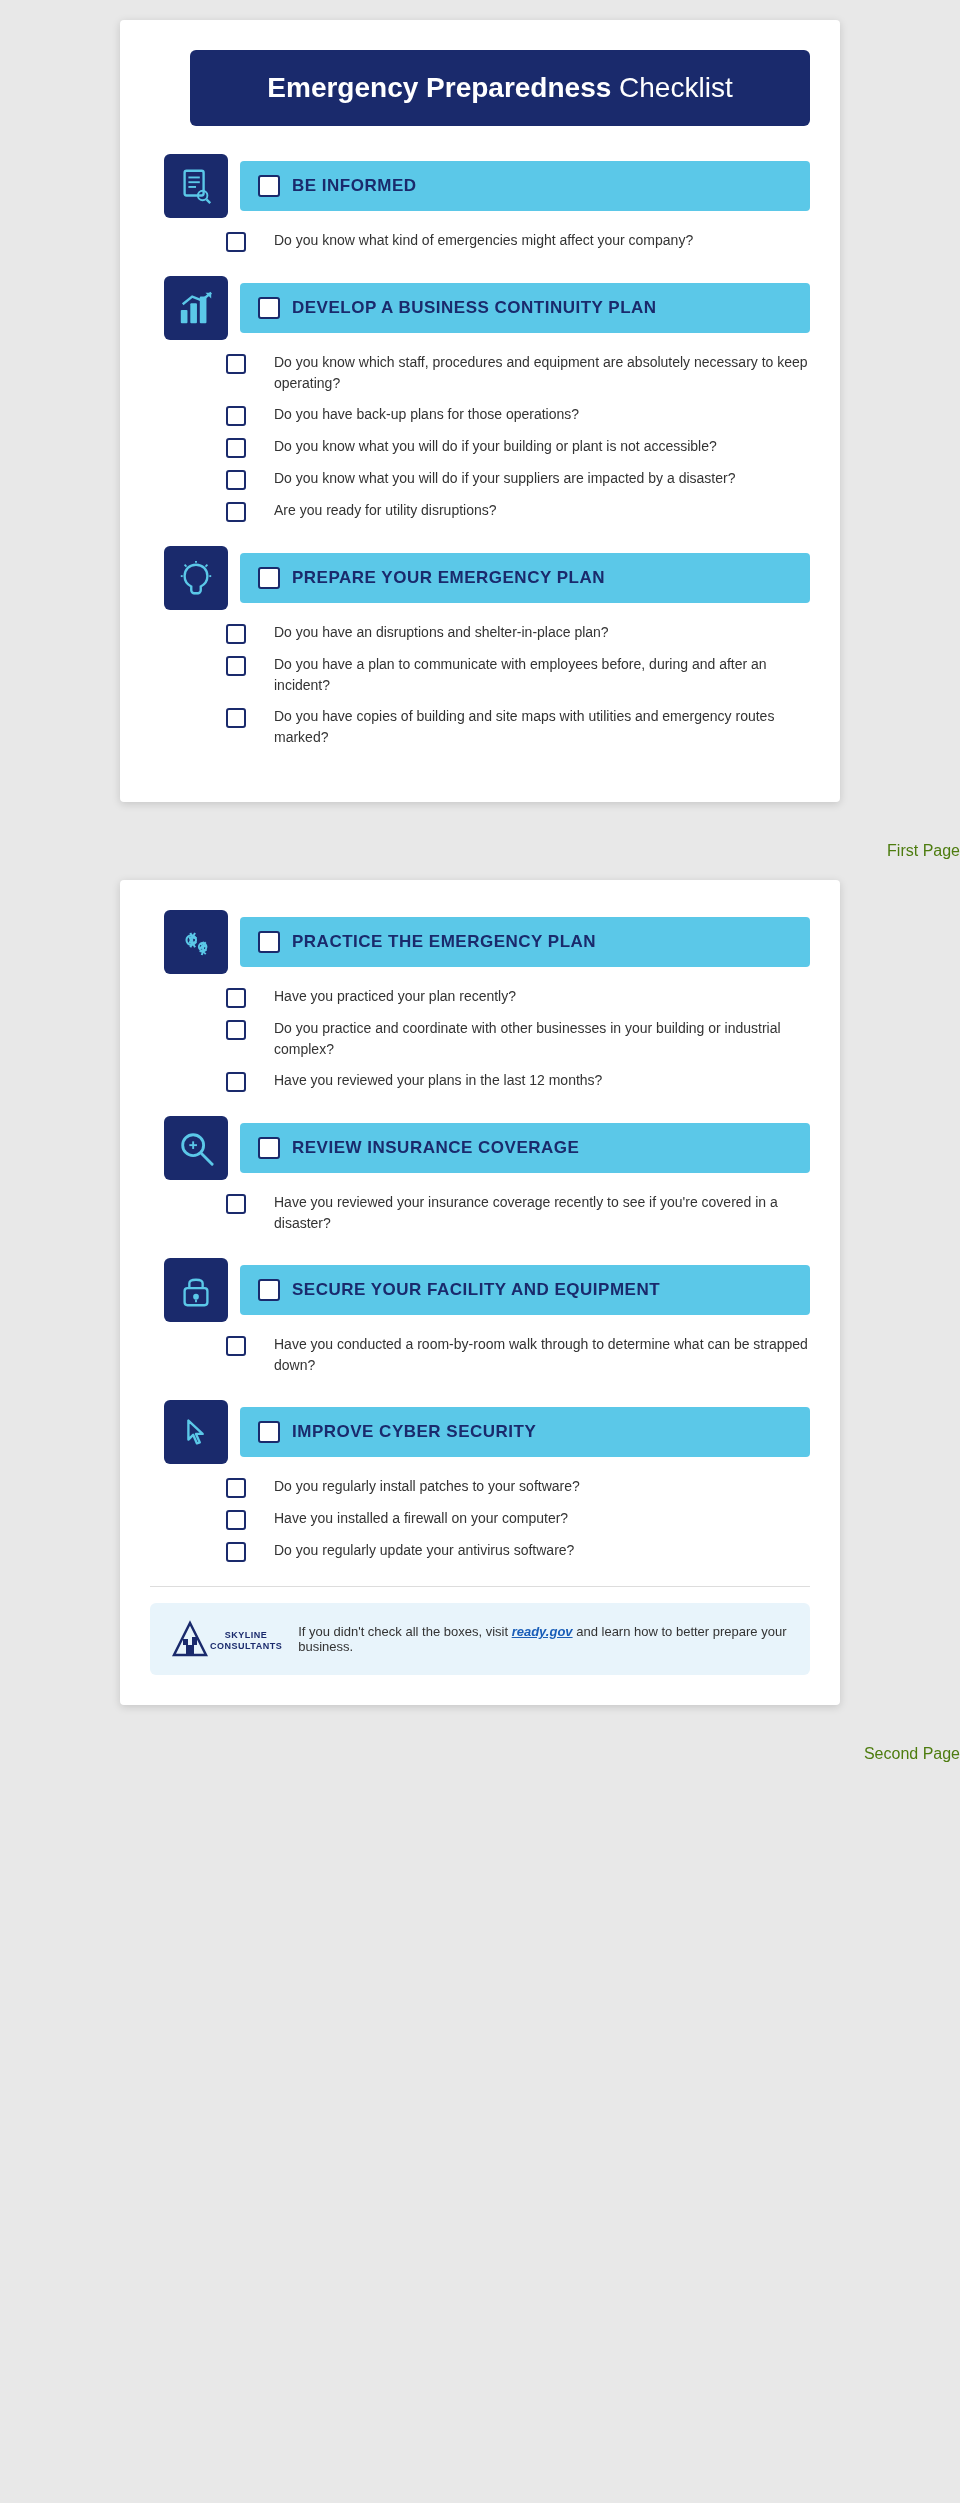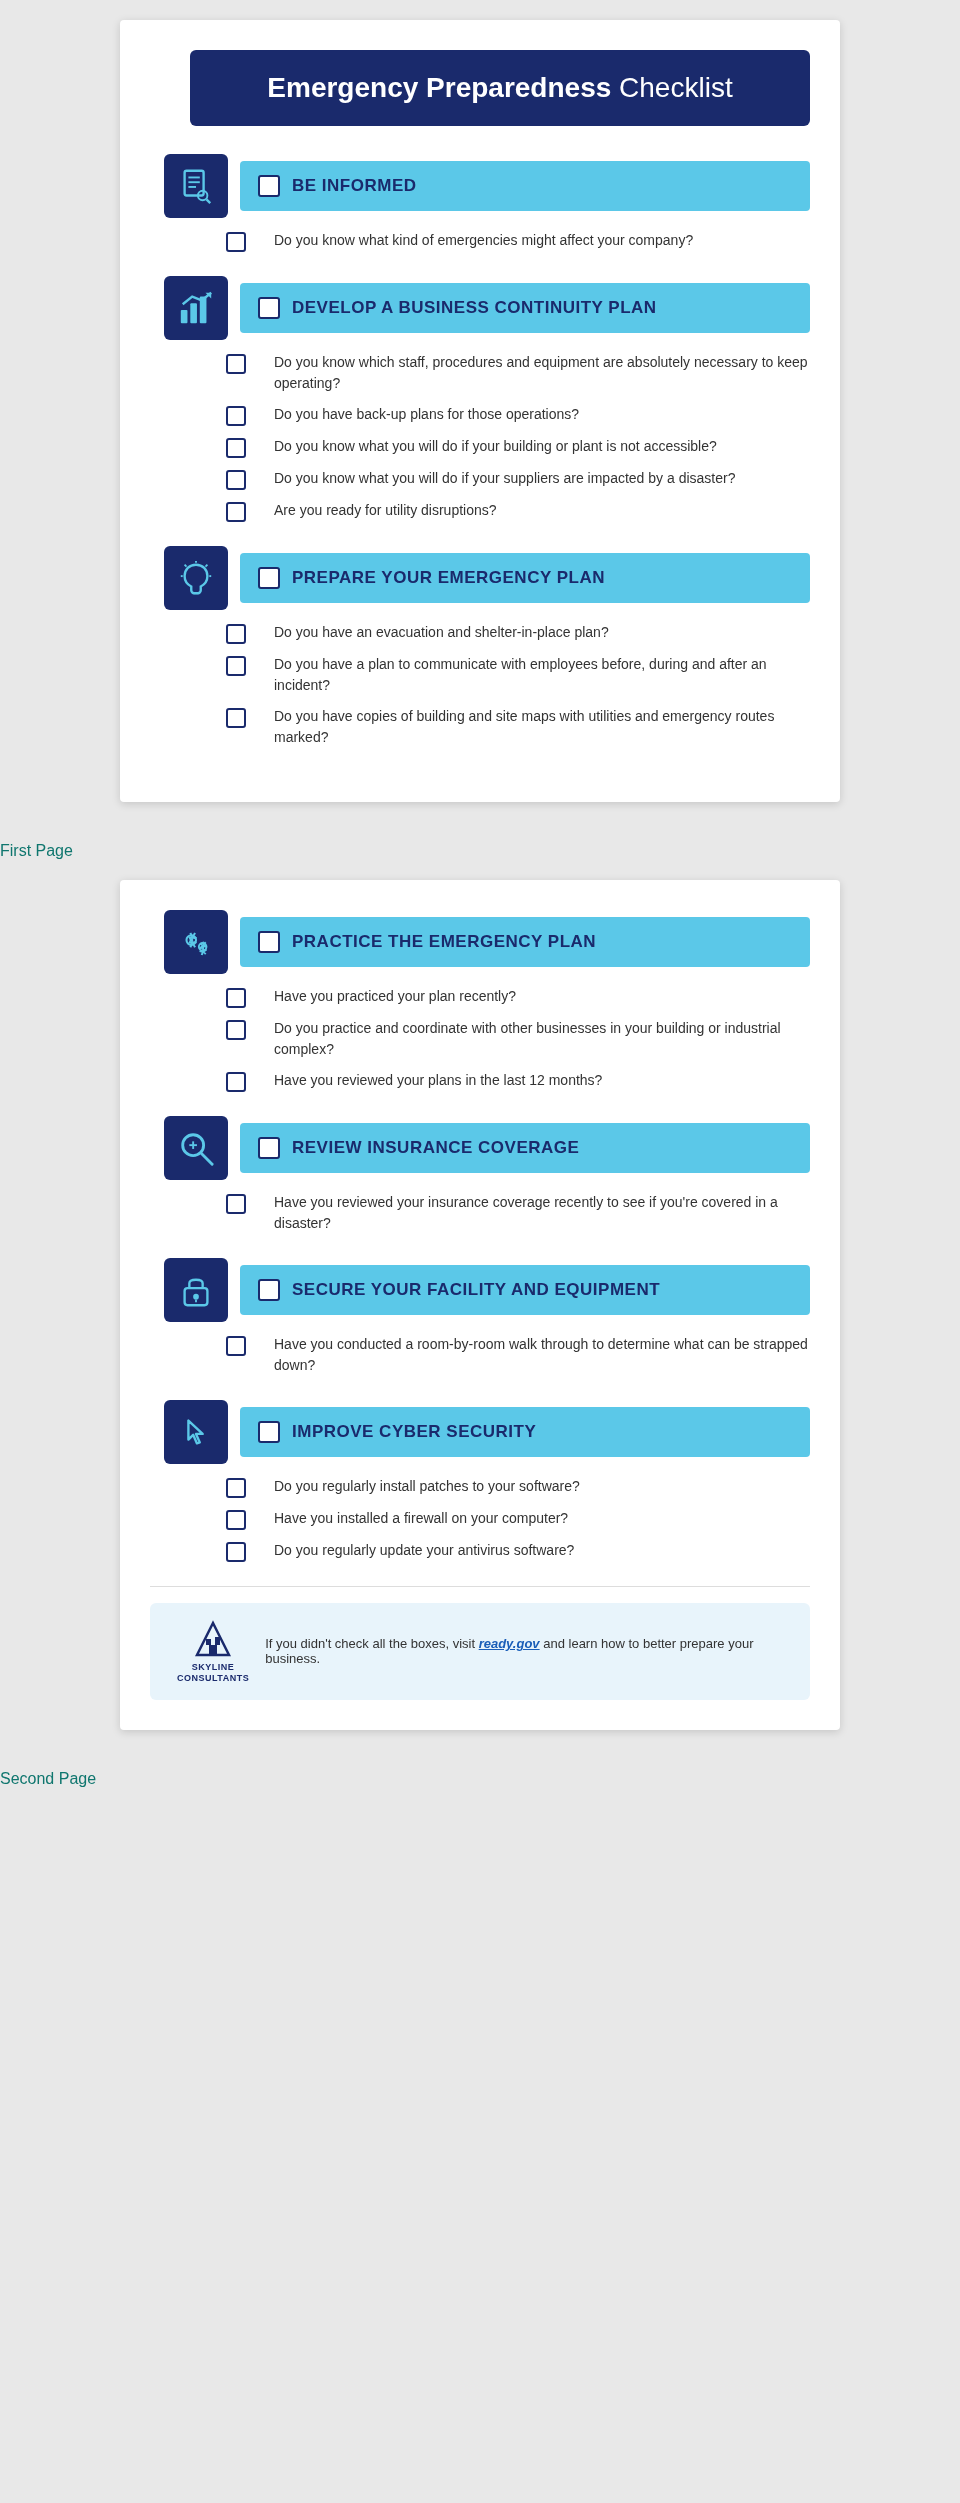--- a/index.html
+++ b/index.html
@@ -12,23 +12,23 @@
     .page {
       background: #fff;
       width: 720px;
       margin: 0 auto 30px;
       padding: 30px;
       border-radius: 4px;
       box-shadow: 0 2px 8px rgba(0,0,0,0.15);
     }
 
     .page-label {
-      text-align: left;
+      text-align: right;
       font-size: 16px;
-      color: #0f766e;
+      color: #4d7c0f;
       padding: 10px 0 20px;
     }
 
     
     .header {
       background: #1a2a6c;
       border-radius: 6px;
       padding: 22px 30px;
       margin-bottom: 28px;
       text-align: center;
@@ -133,24 +133,22 @@
       border-radius: 6px;
       padding: 16px 20px;
       display: flex;
       align-items: center;
       gap: 16px;
       margin-top: 10px;
     }
 
     .footer-logo {
       display: flex;
-      flex-direction: column;
       align-items: center;
       flex-shrink: 0;
-      margin-left: 7px;
     }
 
     .footer-logo-icon {
       width: 40px;
       height: 40px;
     }
 
     .footer-logo-text {
       font-size: 9px;
       font-weight: bold;
@@ -265,21 +263,21 @@
   </svg>
             </div>
             <div class="section-title-bar">
               <div class="section-checkbox"></div>
               <span class="section-title">PREPARE YOUR EMERGENCY PLAN</span>
             </div>
           </div>
           <div class="section-items">
             <div class="section-item">
               <div class="item-checkbox"></div>
-              <span class="item-text">Do you have an evacuation and shelter-in-place plan?</span>
+              <span class="item-text">Do you have an disruptions and shelter-in-place plan?</span>
             </div>
             <div class="section-item">
               <div class="item-checkbox"></div>
               <span class="item-text">Do you have a plan to communicate with employees before, during and after an incident?</span>
             </div>
             <div class="section-item">
               <div class="item-checkbox"></div>
               <span class="item-text">Do you have copies of building and site maps with utilities and emergency routes marked?</span>
             </div>
           </div>

